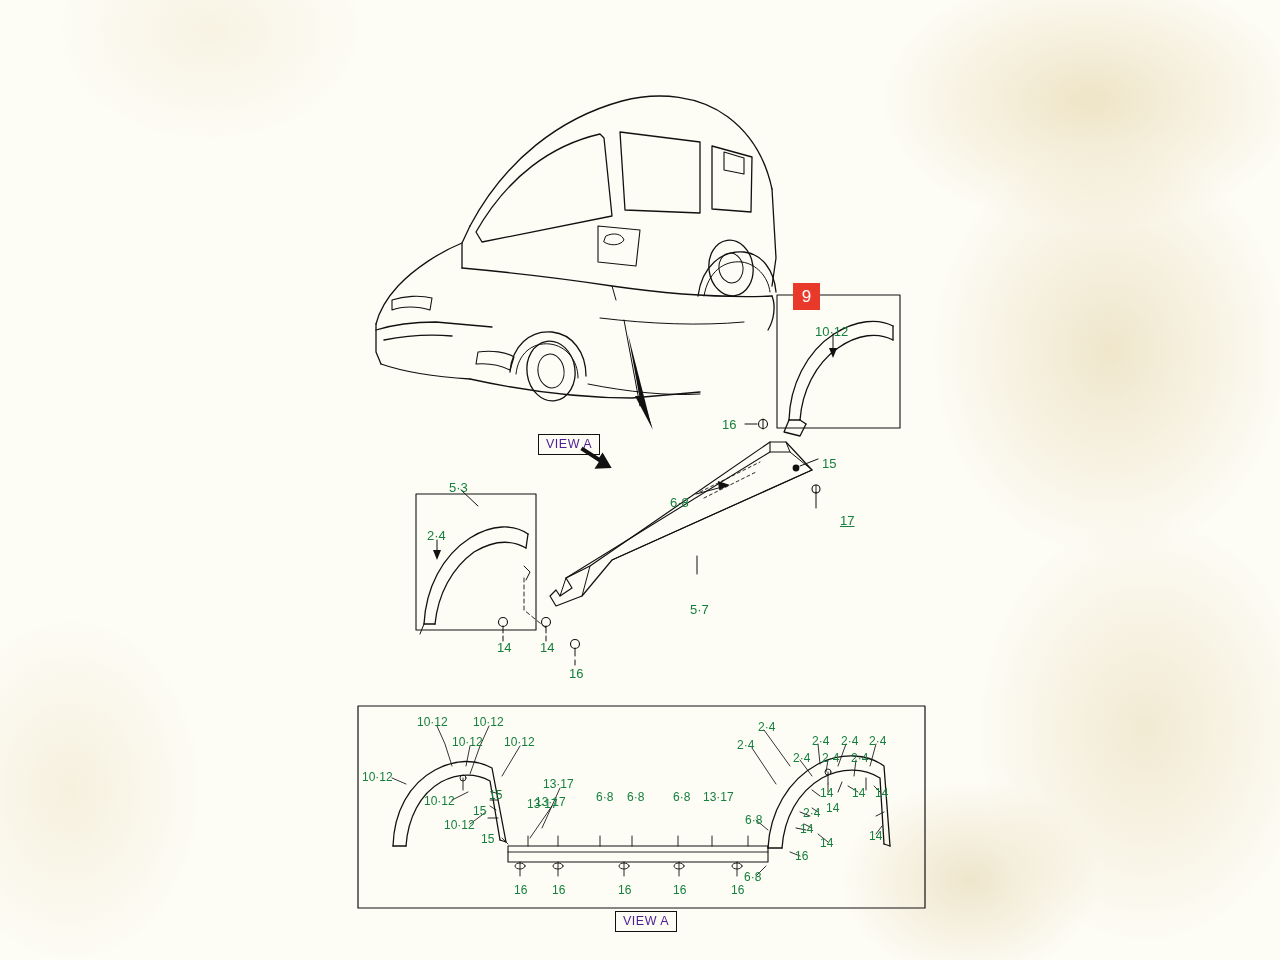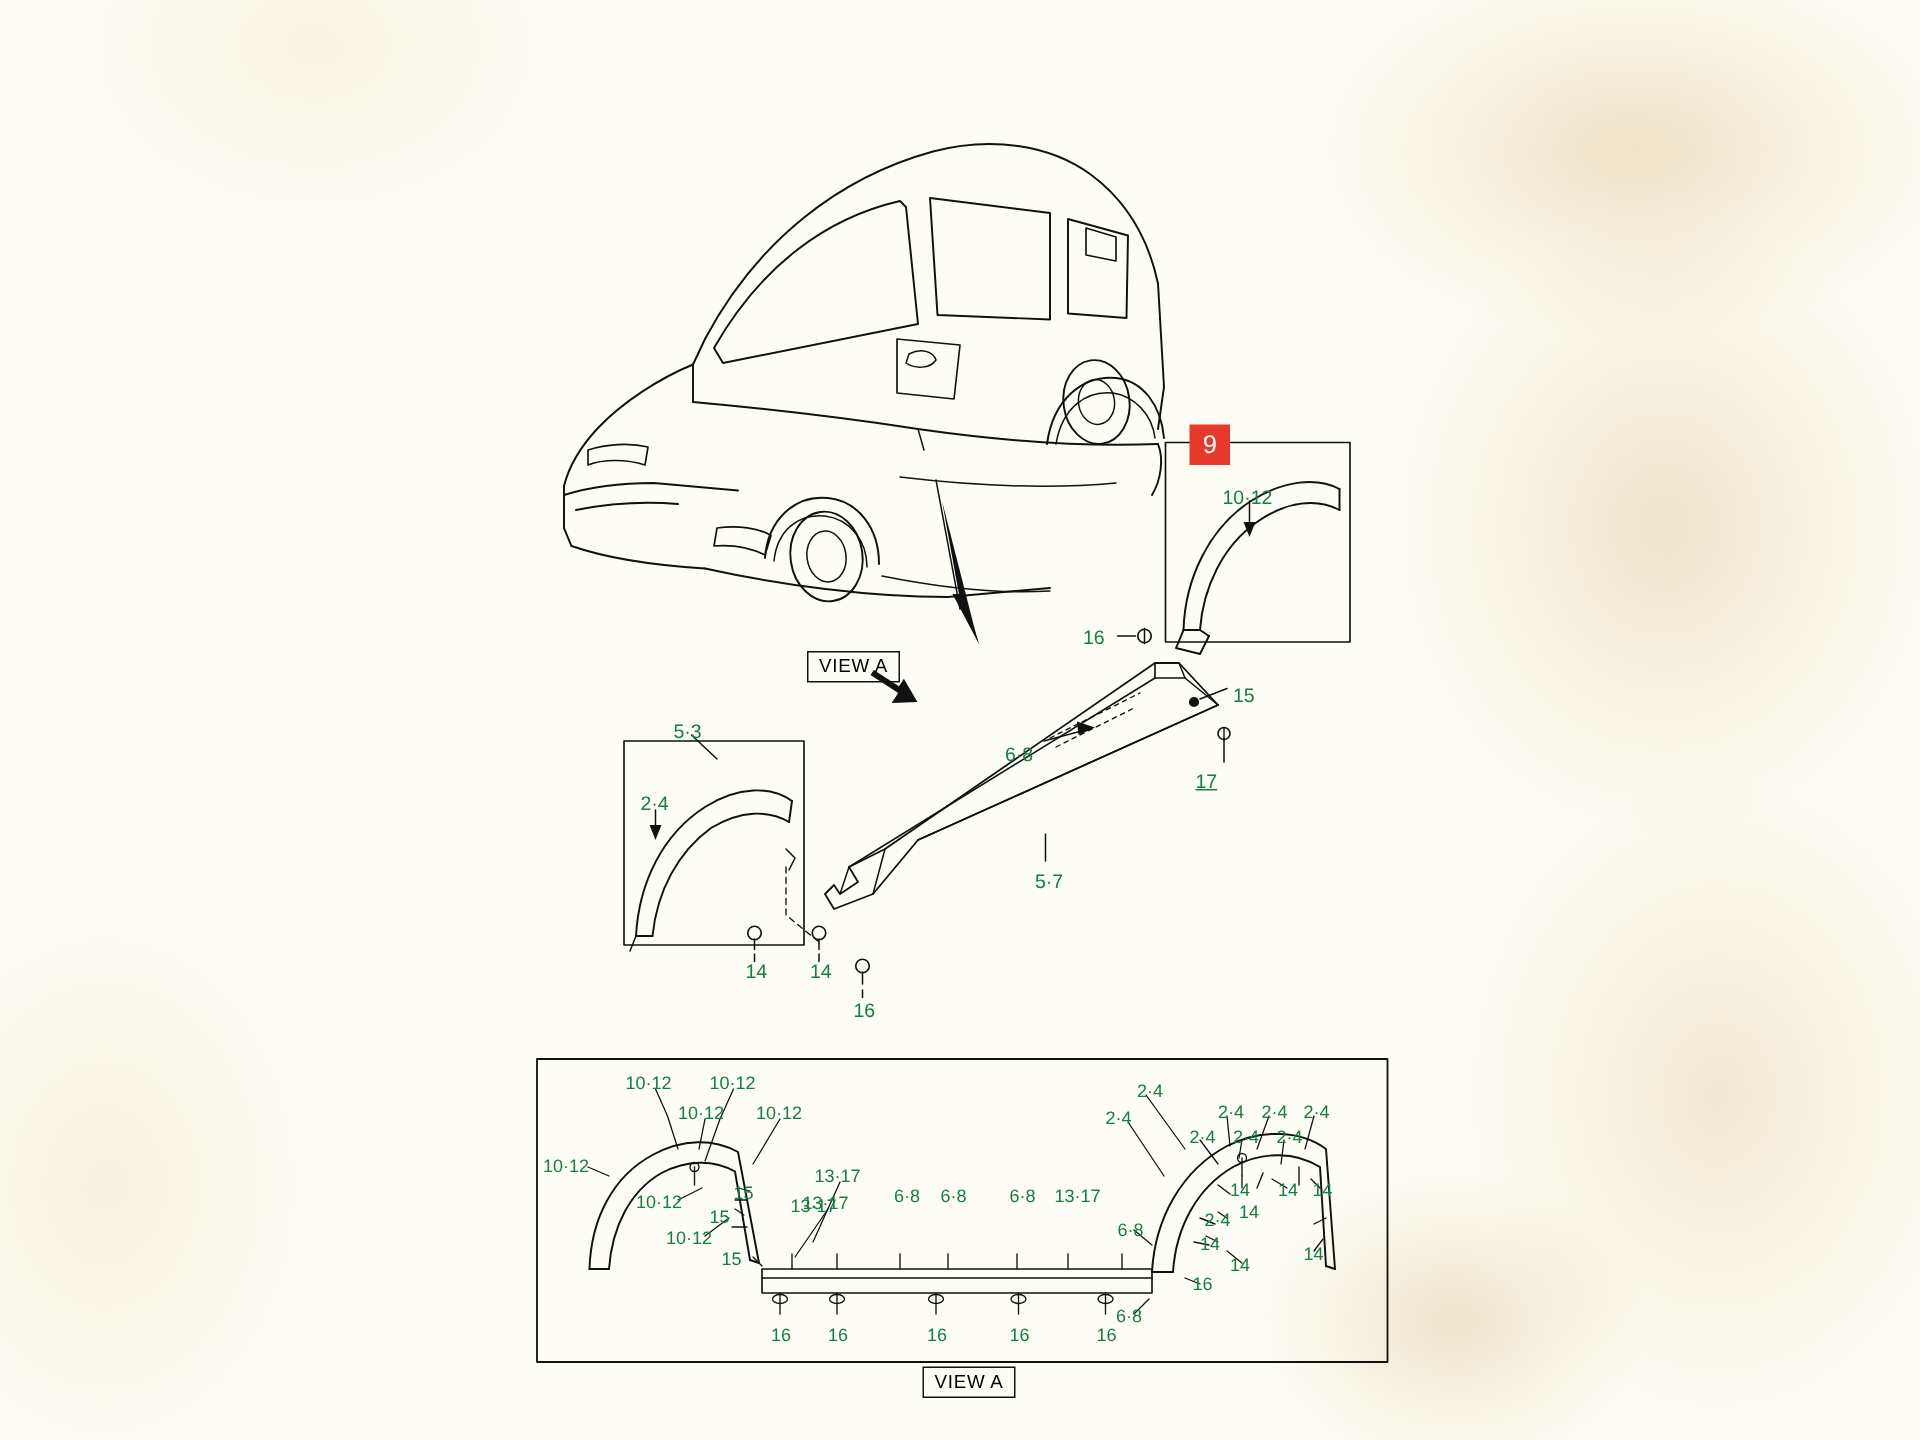--- a/index.html
+++ b/index.html
@@ -43,21 +43,21 @@
     line-height: 1.05;
   }
   .lbl.sm { font-size: 12px; }
   .boxlbl {
     position: absolute;
     border: 1.4px solid #111;
     background: transparent;
     font-family: "Liberation Sans", sans-serif;
     font-size: 12.5px;
     letter-spacing: 0.5px;
-    color: #000000;
+    color: #4c1d95;
     padding: 2px 7px 3px 7px;
     white-space: nowrap;
   }
   .callout {
     position: absolute;
     background: #e8392a;
     color: #ffffff;
     font-family: "Liberation Sans", sans-serif;
     font-size: 17px;
     font-weight: 400;
@@ -292,24 +292,24 @@
 
   <div class="callout" style="left:793px; top:283px;">9</div>
 
   <div class="boxlbl" style="left:538px; top:434px;">VIEW A</div>
   <div class="boxlbl" style="left:615px; top:911px;">VIEW A</div>
 
   <div class="lbl" style="left:815px; top:325px;">10·12</div>
   <div class="lbl" style="left:722px; top:418px;">16</div>
   <div class="lbl" style="left:822px; top:457px;">15</div>
   <div class="lbl" style="left:670px; top:496px;">6·8</div>
-  <div class="lbl" style="left:797px; top:514px;text-decoration:underline;">17</div>
+  <div class="lbl" style="left:840px; top:514px;text-decoration:underline;">17</div>
   <div class="lbl" style="left:449px; top:481px;">5·3</div>
   <div class="lbl" style="left:427px; top:529px;">2·4</div>
-  <div class="lbl" style="left:690px; top:581px;">5·7</div>
+  <div class="lbl" style="left:690px; top:603px;">5·7</div>
   <div class="lbl" style="left:497px; top:641px;">14</div>
   <div class="lbl" style="left:540px; top:641px;">14</div>
   <div class="lbl" style="left:569px; top:667px;">16</div>
 
   <div class="lbl sm" style="left:417px; top:716px;">10·12</div>
   <div class="lbl sm" style="left:473px; top:716px;">10·12</div>
   <div class="lbl sm" style="left:452px; top:736px;">10·12</div>
   <div class="lbl sm" style="left:504px; top:736px;">10·12</div>
   <div class="lbl sm" style="left:362px; top:771px;">10·12</div>
   <div class="lbl sm" style="left:489px; top:789px;">15</div>

